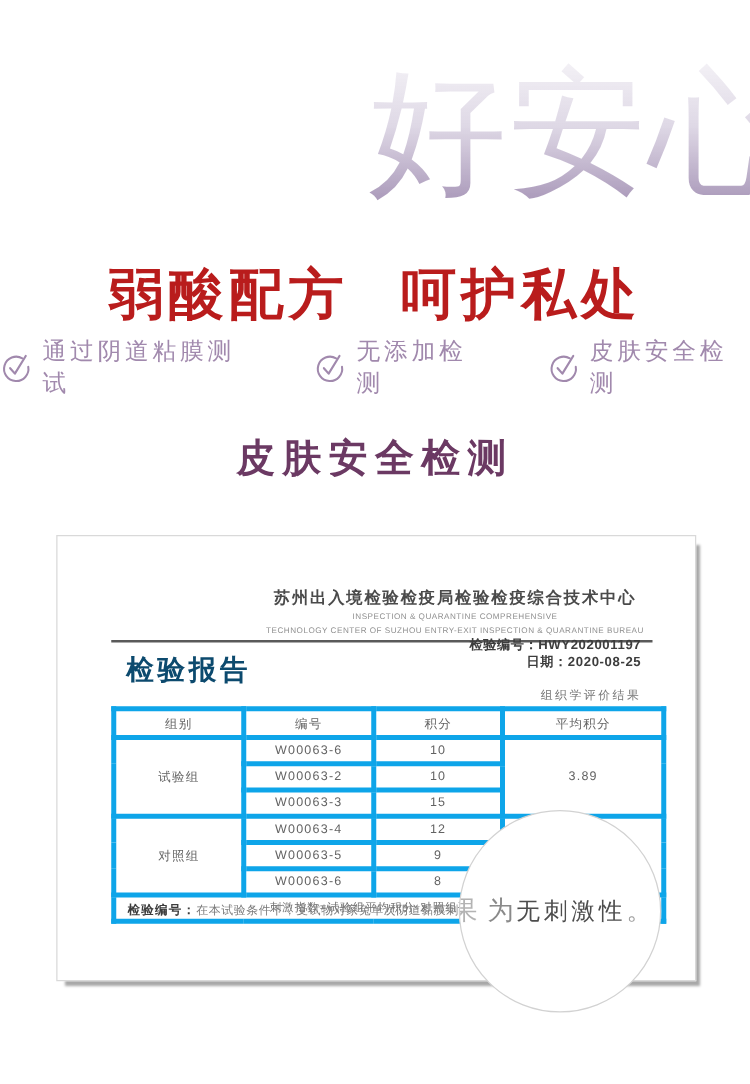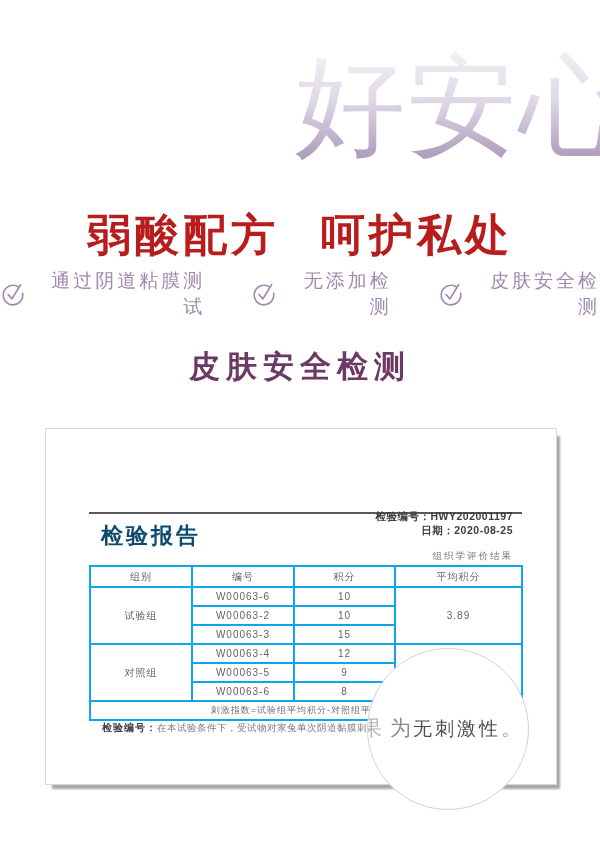--- a/index.html
+++ b/index.html
@@ -11,41 +11,41 @@
   .watermark{left:295px;top:36px;font-family:"Liberation Serif",serif;
     font-size:110px;line-height:1.3;font-weight:400;letter-spacing:2px;white-space:nowrap;
     background:linear-gradient(to bottom, rgba(214,206,222,0.15) 0%, rgba(196,185,209,0.55) 45%, #9b87ad 100%);
     -webkit-background-clip:text;background-clip:text;color:transparent;
     -webkit-text-fill-color:transparent;}
   .headline{left:0;right:0;top:174px;text-align:center;color:#b91c1c;
     font-family:Liberation Sans, sans-serif;font-weight:bold;font-size:44px;
     letter-spacing:4px;word-spacing:26px;white-space:nowrap;margin-top:32px;}
   .features{left:0;right:0;top:268px;display:flex;justify-content:center;gap:46px;}
   .feature{display:flex;align-items:center;gap:8px;color:#a189ad;
-    font-family:"Liberation Serif",serif;font-size:19px;letter-spacing:3px;text-align:right;}
+    font-family:"Liberation Serif",serif;font-size:19px;letter-spacing:3px;}
   .feature svg{display:block;}
   .section-title{left:0;right:0;top:346px;text-align:center;color:#6b3963;
     font-family:"Liberation Serif",serif;font-weight:bold;font-size:31px;letter-spacing:6px;}
 
   
   .doc{left:45px;top:428px;width:510px;height:355px;background:#ffffff;
     border:1px solid #d9d9d9;box-shadow:5px 6px 2px -2px #a8a8a8;color:#555;}
   .org-block{left:130px;right:4px;top:40px;text-align:center;}
   .org-cn{font-size:13px;color:#4a4a4a;letter-spacing:1.5px;font-weight:bold;
     font-family:"Liberation Serif",serif;}
   .org-en{font-size:6.5px;color:#8f8f8f;letter-spacing:.4px;margin-top:3px;line-height:8px;}
   .head-rule{left:43px;right:34px;top:83px;height:2px;background:#5a5a5a;}
   .doc-title{left:55px;top:92px;font-size:22px;font-weight:bold;color:#0c4a6e;letter-spacing:3px;}
   .doc-meta{right:43px;top:80px;text-align:right;font-size:10.5px;font-weight:bold;
     color:#3d3d3d;line-height:14px;letter-spacing:.5px;}
   .tbl-caption{left:43px;width:424px;top:121px;text-align:right;font-size:9.5px;color:#777;letter-spacing:2px;}
 
   table.report{position:absolute;left:43px;top:136px;width:424px;border-collapse:collapse;
     font-size:10px;color:#636363;table-layout:fixed;}
-  table.report th,table.report td{border:2px solid #0ea5e9;text-align:center;
+  table.report th,table.report td{border:4px solid #0ea5e9;text-align:center;
     font-weight:normal;padding:0;letter-spacing:1px;}
   table.report th{height:19px;}
   table.report td{height:17px;}
   td.foot{height:25px;font-size:9px;color:#6e6e6e;letter-spacing:1px;}
   .col-group{width:100px;}.col-code{width:100px;}.col-score{width:99px;}.col-avg{width:125px;}
 
   .conclusion{left:56px;top:292px;width:330px;font-size:9.5px;color:#7a7a7a;
     letter-spacing:.5px;white-space:nowrap;overflow:hidden;}
   .conclusion b{color:#3d3d3d;font-size:10px;letter-spacing:1px;}
 
@@ -95,20 +95,25 @@
         </svg>
       </span>
       <span>皮肤安全检测</span>
     </div>
   </div>
 
   <div class="abs section-title">皮肤安全检测</div>
 
   <div class="abs doc">
 
+    <div class="abs org-block">
+      <div class="org-cn">苏州出入境检验检疫局检验检疫综合技术中心</div>
+      <div class="org-en">INSPECTION &amp; QUARANTINE COMPREHENSIVE</div>
+      <div class="org-en">TECHNOLOGY CENTER OF SUZHOU ENTRY-EXIT INSPECTION &amp; QUARANTINE BUREAU</div>
+    </div>
 
     <div class="abs head-rule"></div>
 
     <div class="abs doc-title">检验报告</div>
 
     <div class="abs doc-meta">
       <div><span>检验编号：</span><span>HWY202001197</span></div>
       <div><span>日期：</span><span>2020-08-25</span></div>
     </div>
 

